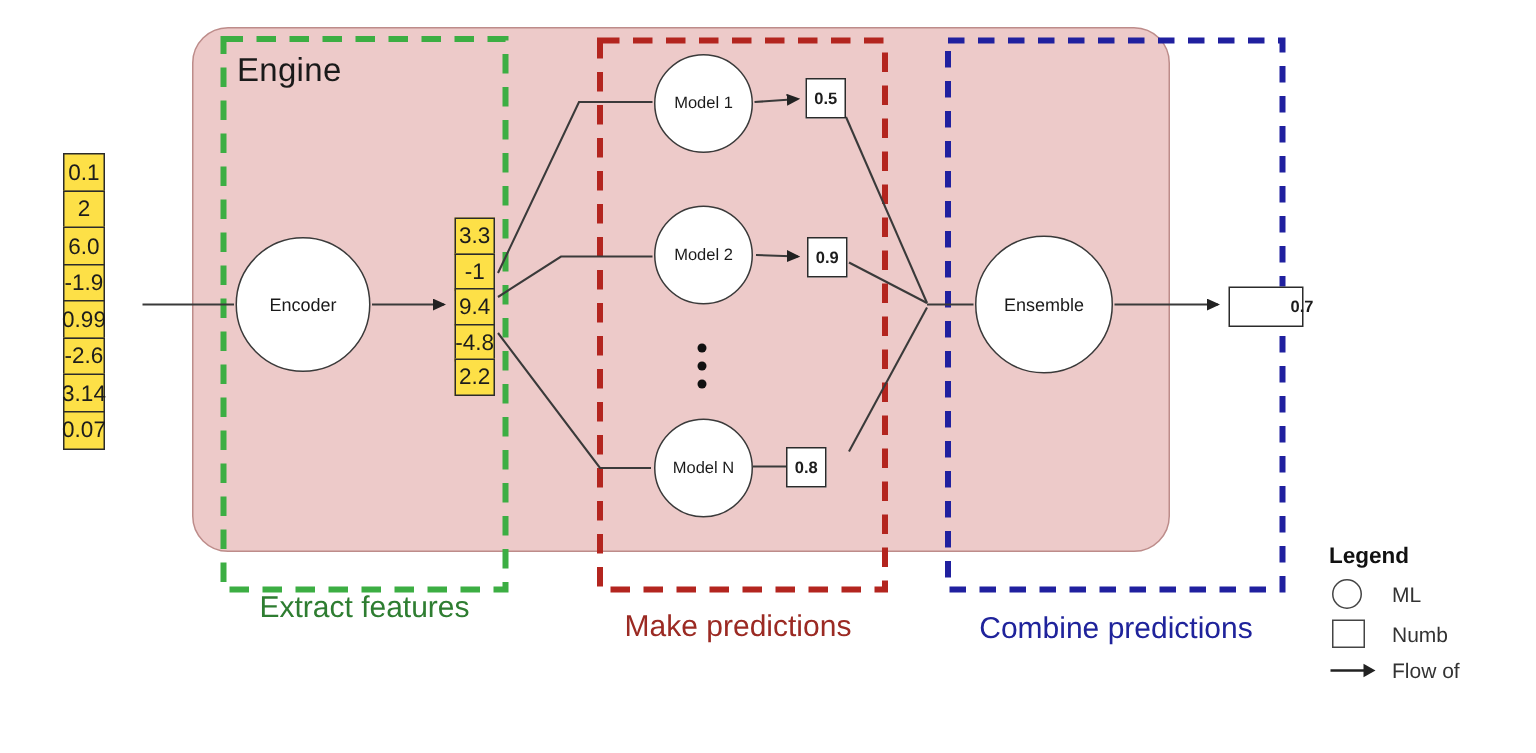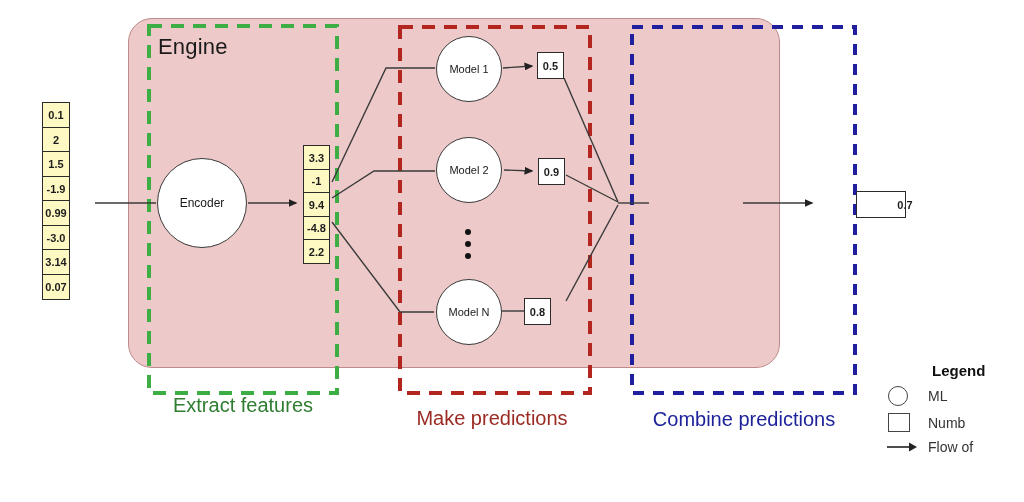--- a/index.html
+++ b/index.html
@@ -16,23 +16,23 @@
   .engine-title{
     position:absolute;left:158px;top:34px;font-size:22px;color:#1a1a1a;
     letter-spacing:0.2px;
   }
   
   svg.overlay{position:absolute;left:0;top:0;pointer-events:none;}
   
   .vector{position:absolute;}
   .vcell{
     box-sizing:border-box;width:28px;height:26px;margin-top:-1.5px;
-    background:#fef9c3;border:1.5px solid #2b2b2b;
+    background:#fde047;border:1.5px solid #2b2b2b;
     display:flex;align-items:center;justify-content:center;
-    font-size:11px;font-weight:700;color:#1c1c1c;
+    font-size:15px;font-weight:400;color:#1c1c1c;
   }
   .vcell:first-child{margin-top:0;}
   .feat .vcell{width:27px;height:25px;}
   
   .node{
     position:absolute;background:#fff;border:1.5px solid #3a3a3a;border-radius:50%;
     display:flex;align-items:center;justify-content:center;
     box-sizing:border-box;font-size:11px;color:#1a1a1a;
   }
   .node.big{font-size:12px;}
@@ -45,21 +45,21 @@
   }
   
   .stage-label{
     position:absolute;width:220px;text-align:center;font-size:20px;font-weight:500;
   }
   .stage-label.extract{left:133px;top:394px;color:#2e7d31;}
   .stage-label.predict{left:382px;top:407px;color:#9b2a23;}
   .stage-label.combine{left:634px;top:408px;color:#1f239b;}
   
   .legend{position:absolute;left:886px;top:362px;width:130px;}
-  .legend-title{font-size:15px;font-weight:bold;color:#111;margin-bottom:7px;margin-left:46px;}
+  .legend-title{font-size:15px;font-weight:bold;color:#111;margin-bottom:7px;}
   .legend-row{display:flex;align-items:center;margin-bottom:7px;}
   .legend-sym{width:32px;display:flex;align-items:center;justify-content:flex-start;}
   .sym-circle{width:20px;height:20px;border:1.8px solid #444;border-radius:50%;box-sizing:border-box;background:#fff;margin-left:2px;}
   .sym-square{width:22px;height:19px;border:1.8px solid #444;box-sizing:border-box;background:#fff;margin-left:2px;}
   .legend-label{font-size:14px;color:#333;margin-left:10px;}
 </style>
 </head>
 <body>
 
 <div class="canvas">
@@ -101,24 +101,24 @@
     <g fill="#111">
       <circle cx="468" cy="232" r="3"></circle>
       <circle cx="468" cy="244" r="3"></circle>
       <circle cx="468" cy="256" r="3"></circle>
     </g>
   </svg>
 
   <div class="vector" style="left:42px;top:102px;">
     <div class="vcell">0.1</div>
     <div class="vcell">2</div>
-    <div class="vcell">1.5</div>
+    <div class="vcell">6.0</div>
     <div class="vcell">-1.9</div>
     <div class="vcell">0.99</div>
-    <div class="vcell">-3.0</div>
+    <div class="vcell">-2.6</div>
     <div class="vcell">3.14</div>
     <div class="vcell">0.07</div>
   </div>
 
   <div class="node big" style="left:157px;top:158px;width:90px;height:90px;">
     <span>Encoder</span>
   </div>
 
   <div class="vector feat" style="left:303px;top:145px;">
     <div class="vcell">3.3</div>
@@ -135,21 +135,24 @@
     <span>Model 2</span>
   </div>
   <div class="node" style="left:436px;top:279px;width:66px;height:66px;">
     <span>Model N</span>
   </div>
 
   <div class="obox" style="left:537px;top:52px;">0.5</div>
   <div class="obox" style="left:538px;top:158px;">0.9</div>
   <div class="obox" style="left:524px;top:298px;">0.8</div>
 
-  <div class="obox" style="left:856px;top:191px;padding-left:48px;">0.7</div>
+  <div class="node big" style="left:650px;top:157px;width:92px;height:92px;">
+    <span>Ensemble</span>
+  </div>
+  <div class="obox" style="left:819px;top:191px;padding-left:48px;">0.7</div>
 
   <div class="stage-label extract">Extract features</div>
   <div class="stage-label combine">Combine predictions</div>
   <div class="stage-label predict">Make predictions</div>
 
   <div class="legend">
     <div class="legend-title">Legend</div>
     <div class="legend-row">
       <span class="legend-sym">
           <span class="sym-circle"></span>

